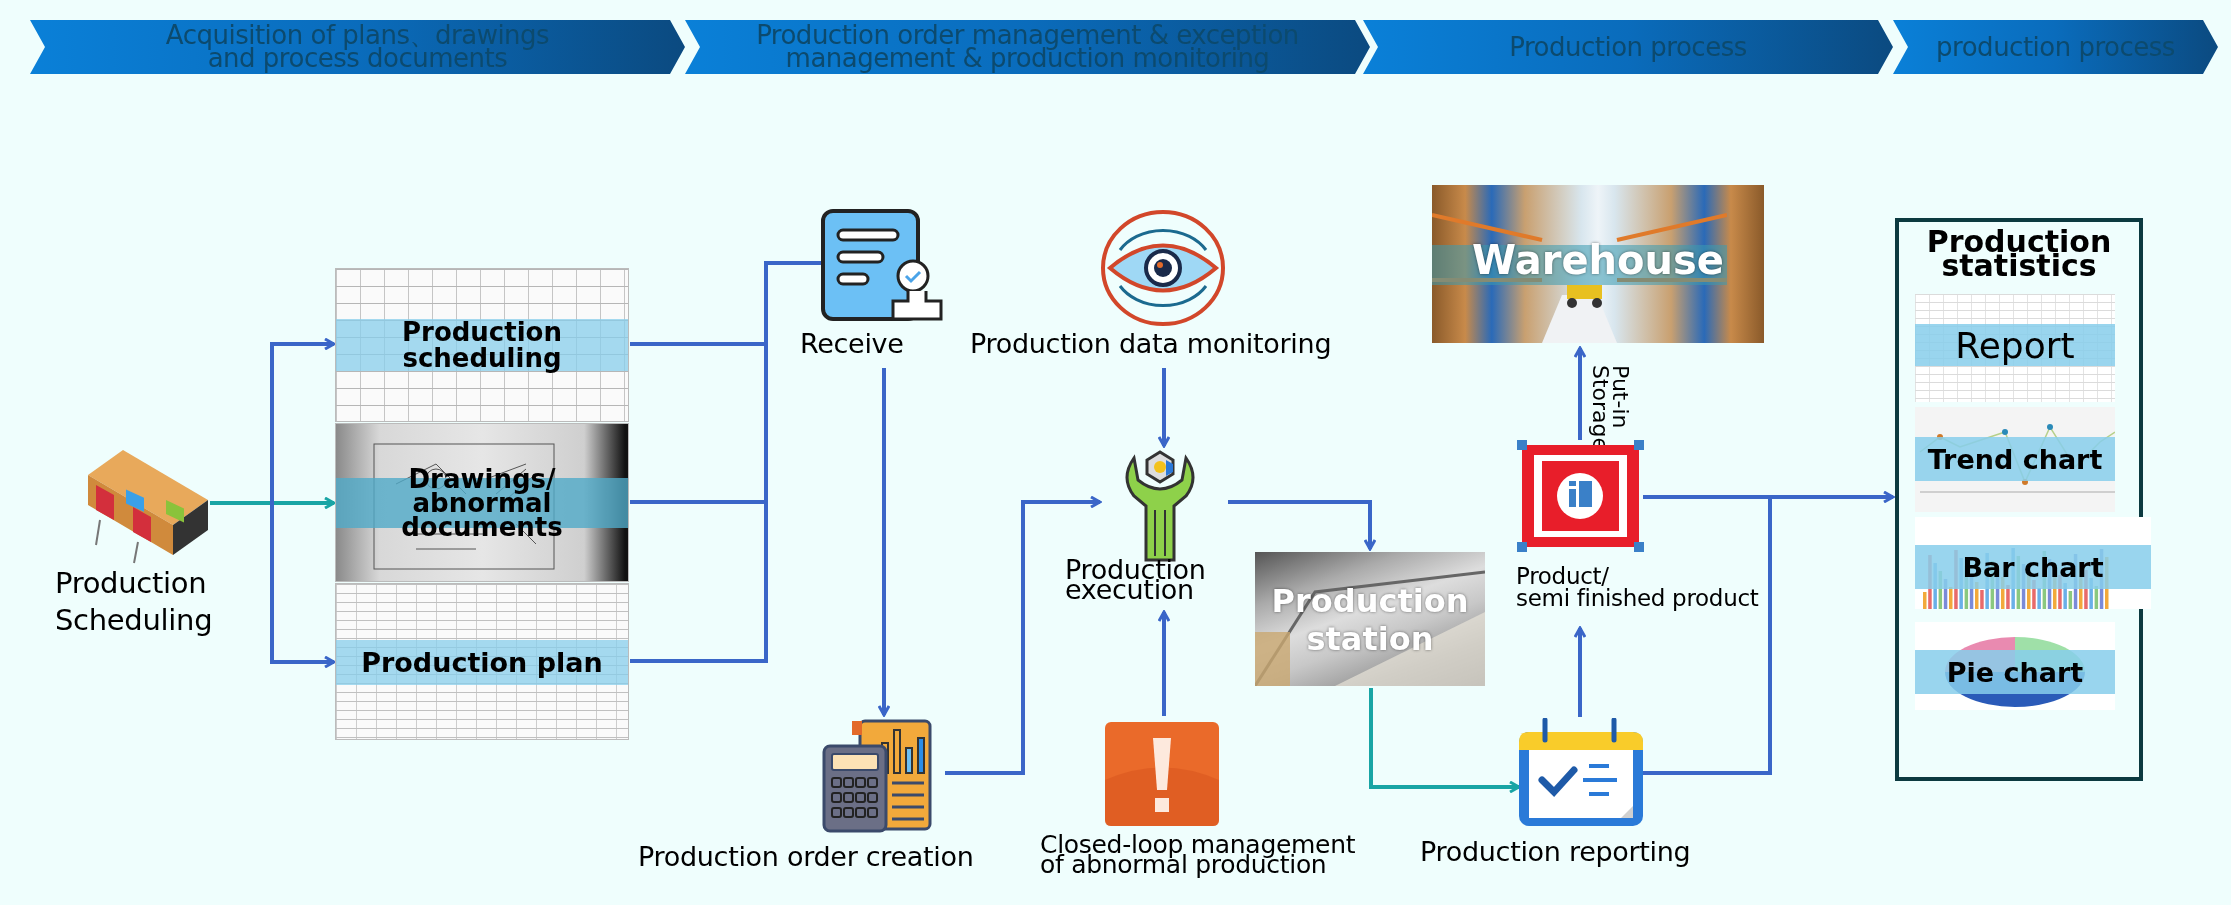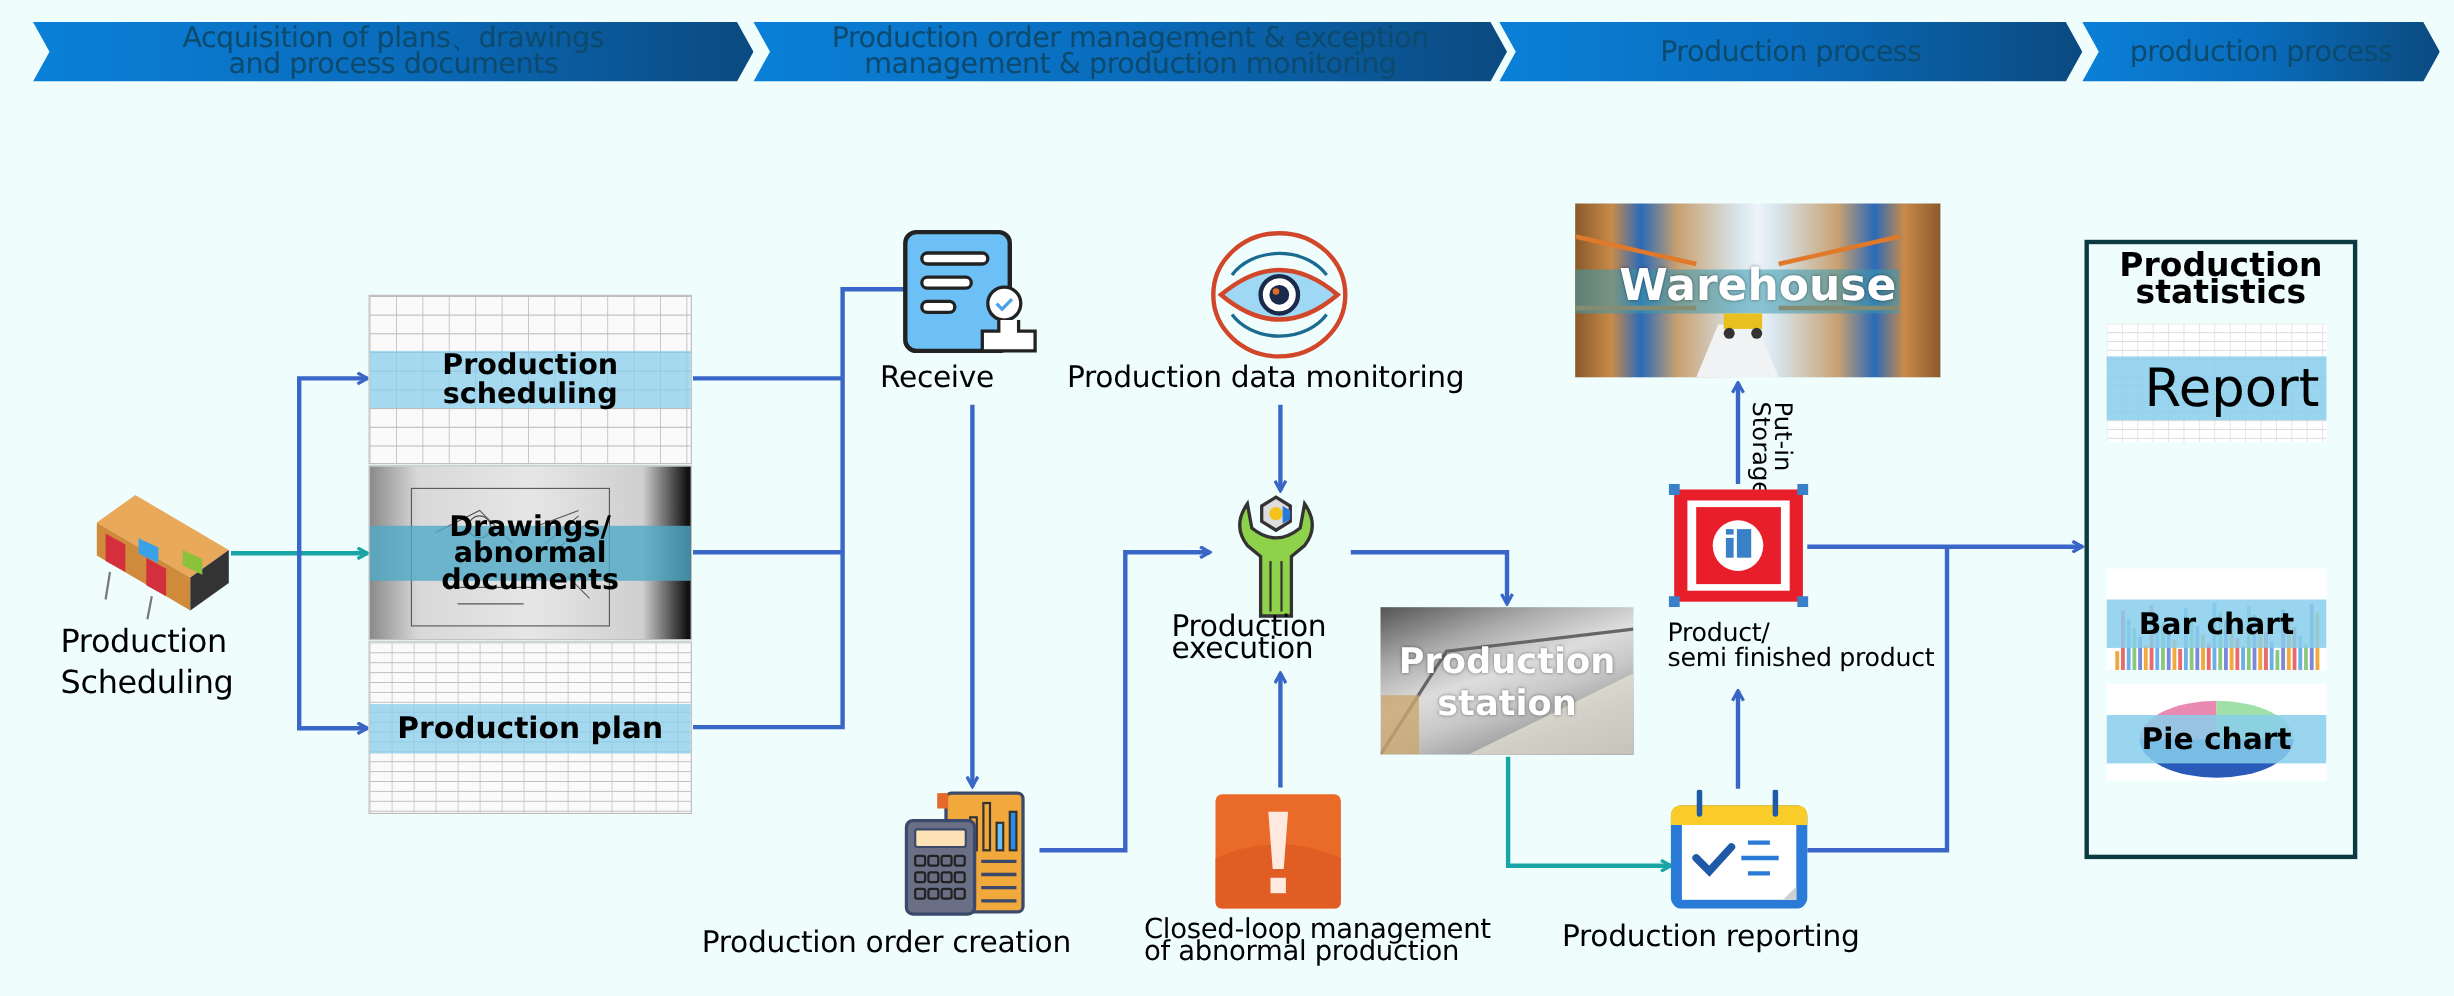--- a/index.html
+++ b/index.html
@@ -290,25 +290,36 @@
   </svg>
 </div>
 <div class="lbl" style="left:1420px;top:840px;width:320px;">Production reporting</div>
 
 <div class="stat-panel">
   <div class="abs" style="left:0;top:8px;width:100%;text-align:center;font-weight:bold;font-size:30px;line-height:24px;white-space:pre-line;">Production
 statistics</div>
 
   <div class="stat-item" style="top:72px;height:108px;">
     <div class="grid" style="background-size:100% 8px, 14px 100%;opacity:0.35;"></div>
-    <div class="stat-band" style="top:30px;height:58px;font-weight:normal;font-size:48px;padding-left:14px;">Report</div>
+    <div class="stat-band" style="top:30px;height:42px;font-weight:normal;font-size:36px;">Report</div>
   </div>
 
-
-  <div class="stat-item" style="top:295px;height:92px;">
+  <div class="stat-item" style="top:185px;height:105px;background:#f4f4f4;">
+    <svg width="200" height="105" style="position:absolute;left:0;top:0;">
+      <polyline points="5,45 25,30 45,40 90,25 110,75 135,20 160,60 185,35 200,25" fill="none" stroke="#b6d08a" stroke-width="1.5"></polyline>
+      <circle cx="25" cy="30" r="3" fill="#d07a2a"></circle>
+        <circle cx="90" cy="25" r="3" fill="#2a8ab8"></circle>
+        <circle cx="110" cy="75" r="3" fill="#d07a2a"></circle>
+        <circle cx="135" cy="20" r="3" fill="#2a8ab8"></circle>
+      <line x1="5" y1="85" x2="200" y2="85" stroke="#aaa"></line>
+    </svg>
+    <div class="stat-band" style="top:30px;height:44px;font-size:27px;">Trend chart</div>
+  </div>
+
+  <div class="stat-item" style="top:295px;height:92px;padding-left:36px;">
     <svg width="200" height="100" style="position:absolute;left:0;top:0;" id="barThumb">
         <rect x="8" y="75" width="3.5" height="20" fill="#f2a93b"></rect>
         <rect x="13.2" y="38" width="3.5" height="57" fill="#e86a6a"></rect>
         <rect x="18.4" y="46" width="3.5" height="49" fill="#6ab0e8"></rect>
         <rect x="23.6" y="54" width="3.5" height="41" fill="#8ac880"></rect>
         <rect x="28.8" y="62" width="3.5" height="33" fill="#7a8ad8"></rect>
         <rect x="34" y="70" width="3.5" height="25" fill="#f2a93b"></rect>
         <rect x="39.2" y="33" width="3.5" height="62" fill="#e86a6a"></rect>
         <rect x="44.4" y="41" width="3.5" height="54" fill="#6ab0e8"></rect>
         <rect x="49.6" y="49" width="3.5" height="46" fill="#8ac880"></rect>

